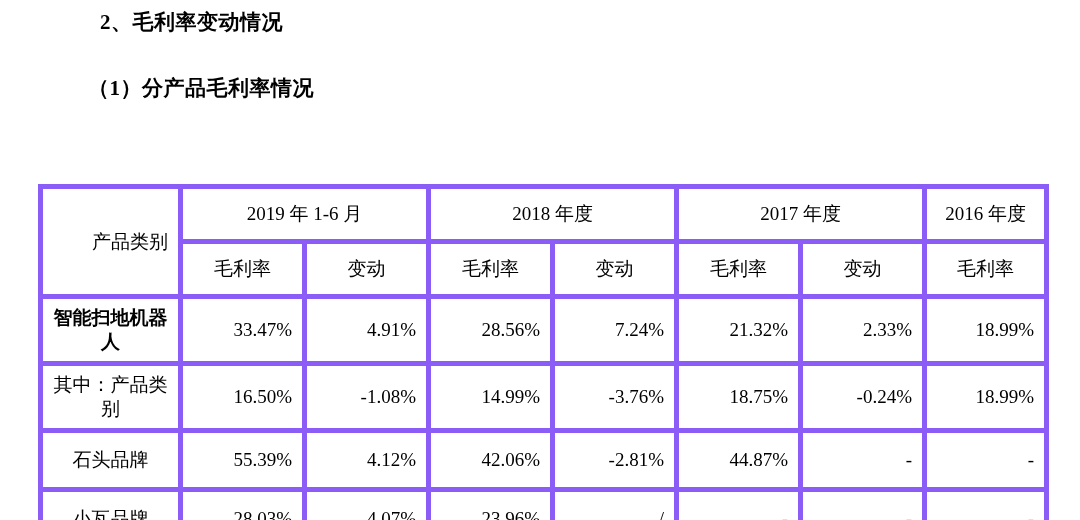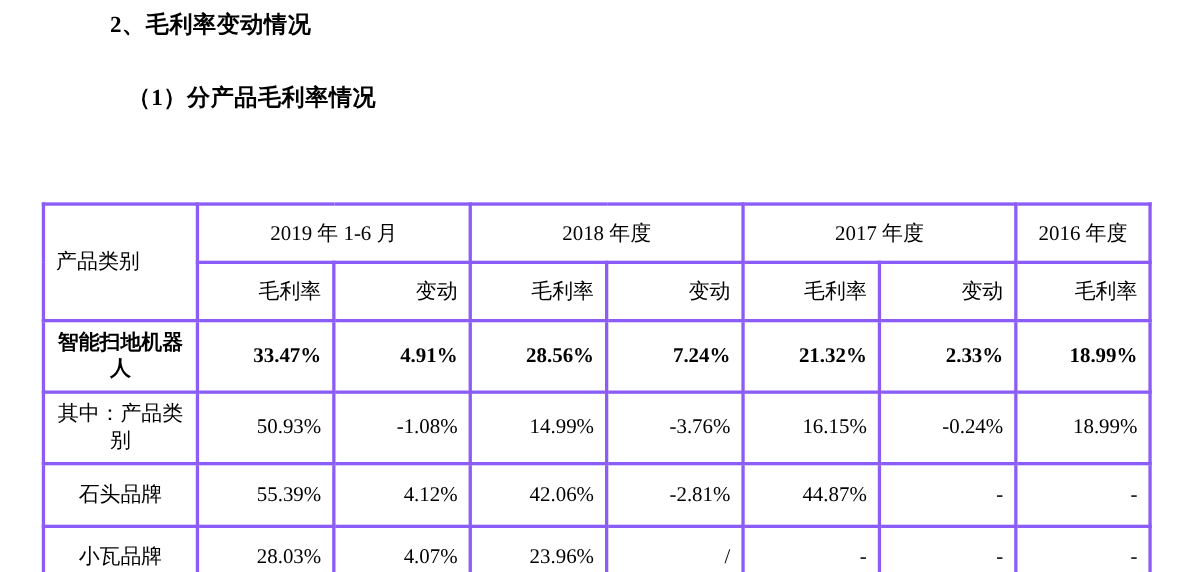--- a/index.html
+++ b/index.html
@@ -23,21 +23,21 @@
   .heading-1 {
     position: absolute;
     left: 100px;
     top: 8px;
     font-size: 21px;
     font-weight: bold;
     letter-spacing: 0.5px;
   }
   .heading-2 {
     position: absolute;
-    left: 116px;
+    left: 88px;
     top: 74px;
     font-size: 21px;
     font-weight: bold;
     letter-spacing: 0.5px;
   }
   .intro {
     position: absolute;
     left: 100px;
     top: 140px;
     font-size: 19px;
@@ -47,62 +47,62 @@
     position: absolute;
     left: 38px;
     top: 184px;
     width: 1006px;
     border-collapse: collapse;
     table-layout: fixed;
     font-size: 18px;
   }
   table.gross-margin td,
   table.gross-margin th {
-    border: 3px solid #8b5cf6;
+    border: 5px solid #8b5cf6;
     padding: 4px 10px;
     vertical-align: middle;
     font-weight: normal;
   }
   .col-cat { width: 140px; }
   .col-val { width: 124px; }
   .col-last { width: 122px; }
 
   .hdr-year {
     text-align: center;
     font-weight: bold;
     font-size: 19px;
     height: 42px;
   }
   .hdr-sub {
-    text-align: right;
+    text-align: center;
     font-weight: bold;
     font-size: 19px;
     height: 42px;
   }
   .cat-cell {
-    text-align: left;
+    text-align: right;
     font-weight: bold;
     font-size: 19px;
     line-height: 1.25;
   }
   .row-cat {
     text-align: center;
     font-size: 19px;
     line-height: 1.25;
   }
   .row-cat.bold {
     font-weight: bold;
   }
   .num {
     text-align: right;
     font-size: 19px;
     padding-right: 12px;
   }
   .num.bold {
-    font-weight: bold;
+    font-weight: normal;
     padding-left: 36px;
   }
   .r-bold td { font-weight: bold; }
   .row-h-2 td { height: 54px; }
   .row-h-1 td { height: 46px; margin-top: 36px; }
 </style>
 </head>
 <body>
 
 <div class="page">
@@ -145,25 +145,25 @@
         <td class="num bold">33.47%</td>
         <td class="num bold">4.91%</td>
         <td class="num bold">28.56%</td>
         <td class="num bold">7.24%</td>
         <td class="num bold">21.32%</td>
         <td class="num bold">2.33%</td>
         <td class="num bold">18.99%</td>
       </tr>
       <tr class="row-h-2">
         <td class="row-cat">其中：产品类别</td>
-        <td class="num">50.93%</td>
+        <td class="num">16.50%</td>
         <td class="num">-1.08%</td>
         <td class="num">14.99%</td>
         <td class="num">-3.76%</td>
-        <td class="num">16.15%</td>
+        <td class="num">18.75%</td>
         <td class="num">-0.24%</td>
         <td class="num">18.99%</td>
       </tr>
       <tr class="row-h-1">
         <td class="row-cat">石头品牌</td>
         <td class="num">55.39%</td>
         <td class="num">4.12%</td>
         <td class="num">42.06%</td>
         <td class="num">-2.81%</td>
         <td class="num">44.87%</td>

